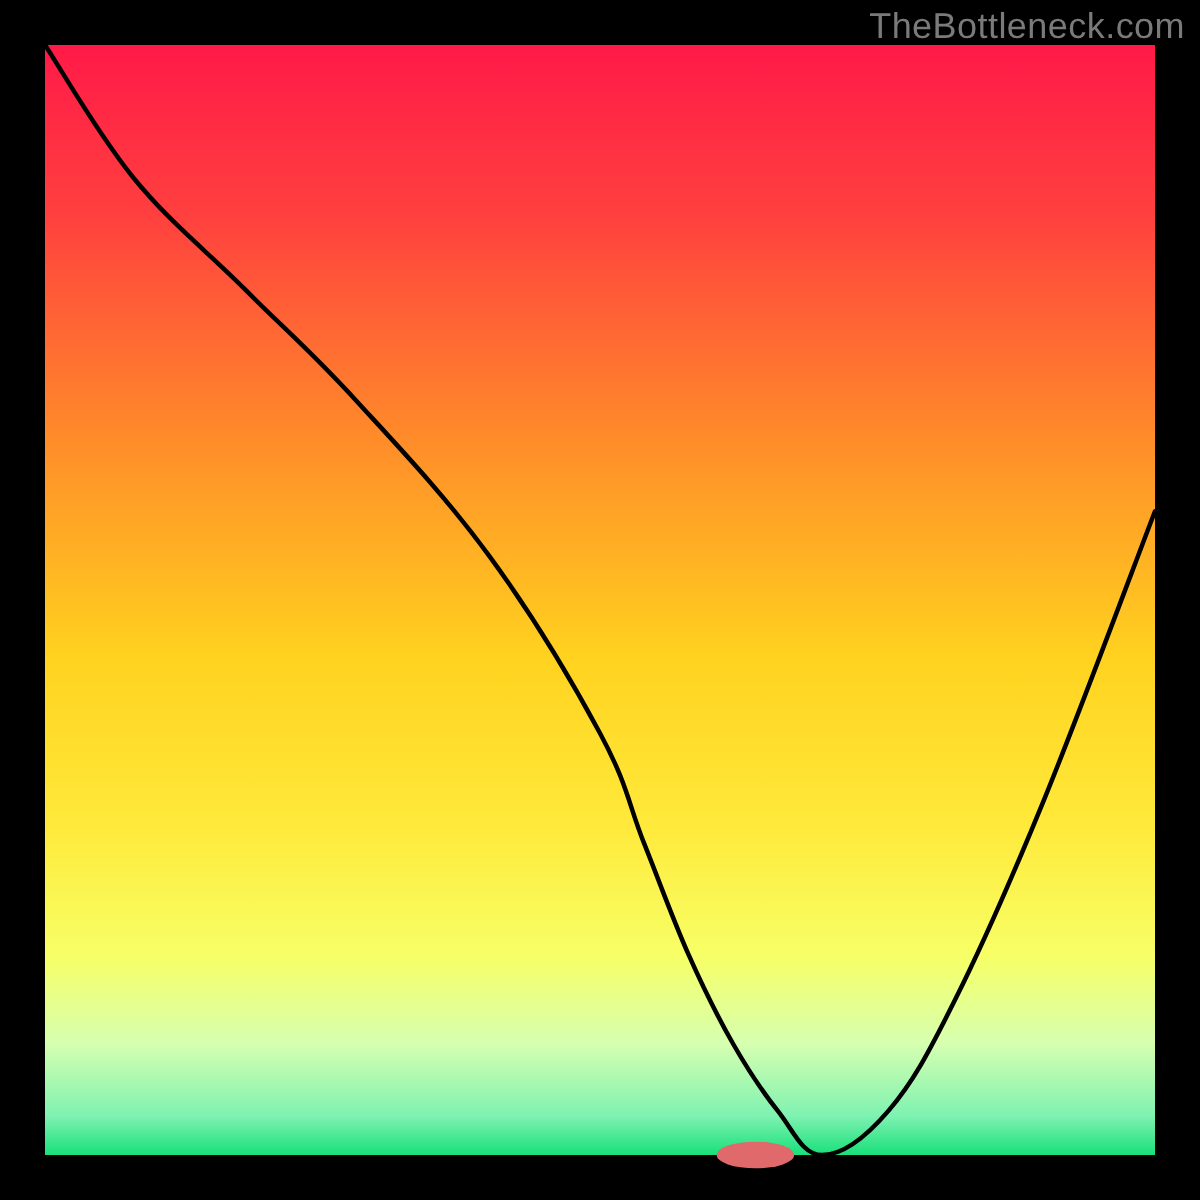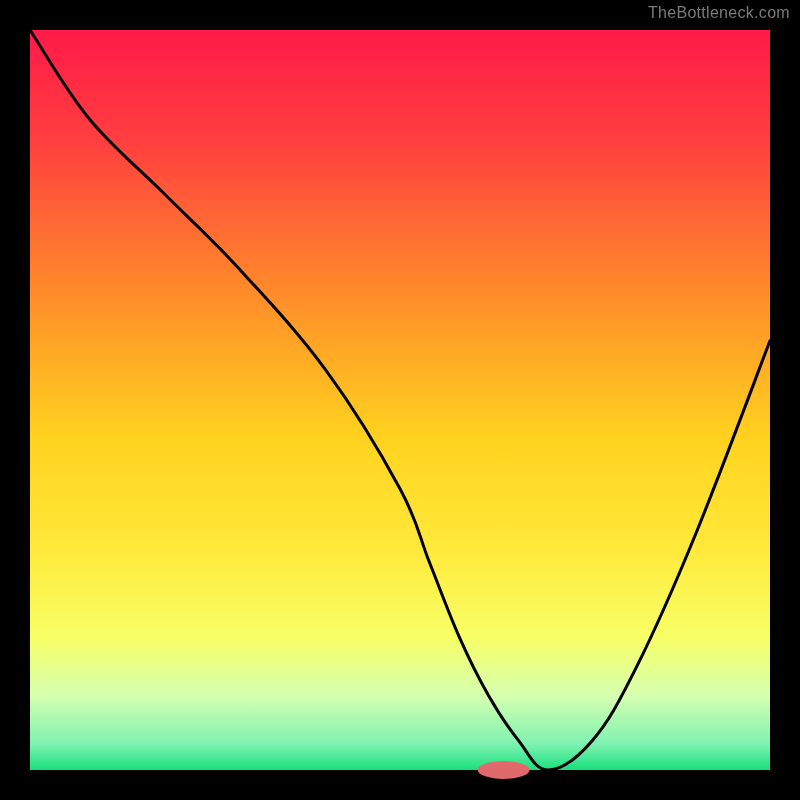--- a/index.html
+++ b/index.html
@@ -14,21 +14,21 @@
   .stage {
     position: relative;
     width: 800px;
     height: 800px;
   }
   .watermark {
     position: absolute;
     top: 4px;
     right: 10px;
     color: #7a7a7a;
-    font-size: 16px;
+    font-size: 24px;
     font-weight: 500;
     letter-spacing: 0.3px;
     user-select: none;
     z-index: 20;
   }
   svg.chart {
     position: absolute;
     left: 0;
     top: 0;
     width: 800px;

